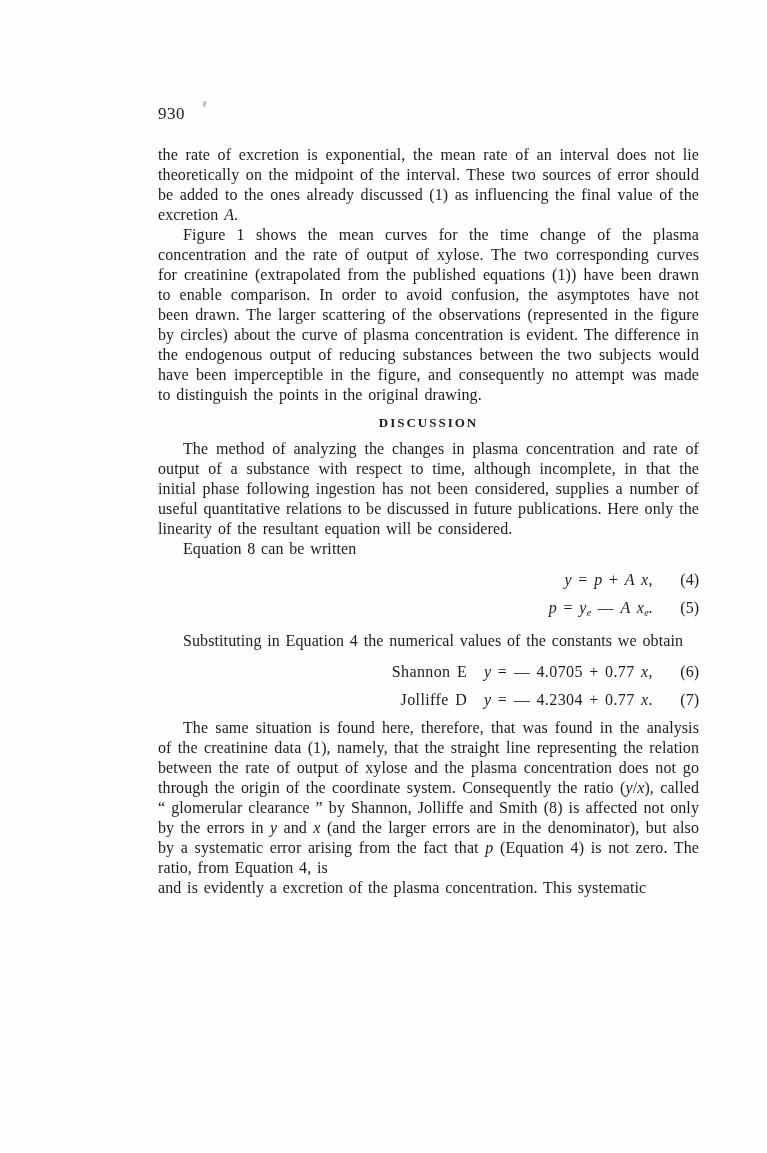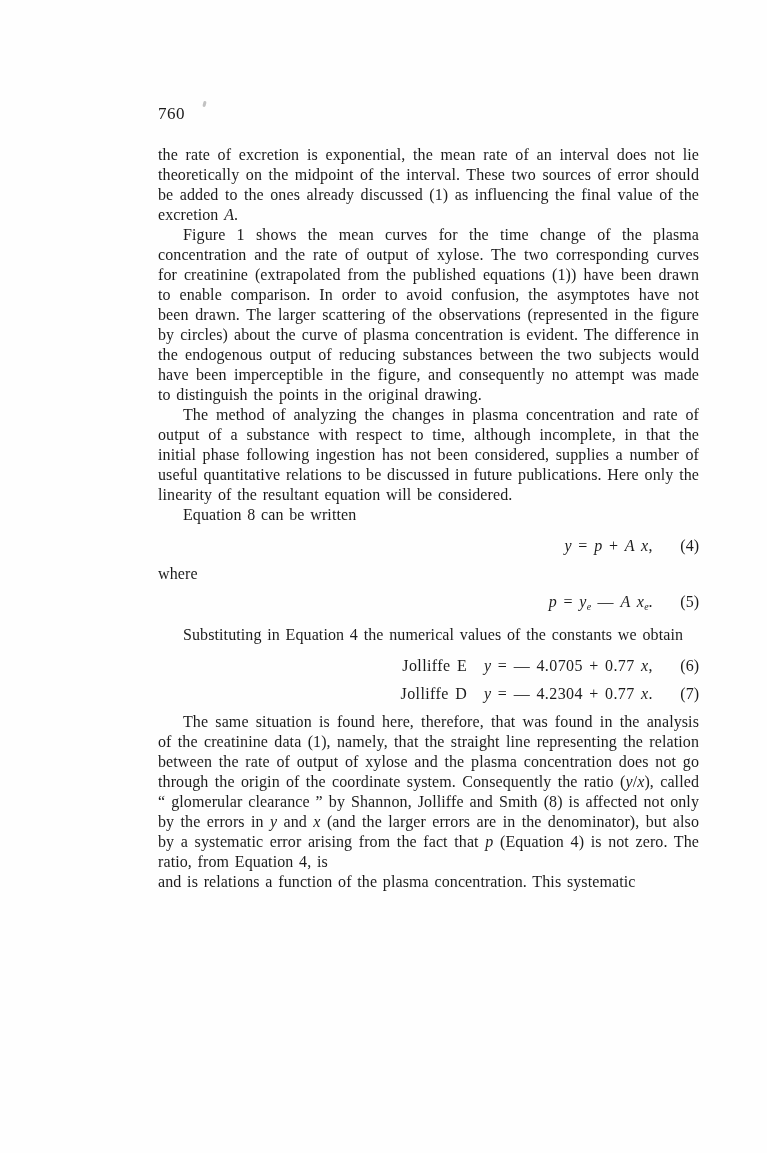--- a/index.html
+++ b/index.html
@@ -104,56 +104,56 @@
 </style>
 </head>
 <body style="background: rgb(254, 254, 254);">
 
 <div class="page" style="background: rgb(254, 254, 254); color: rgb(27, 27, 27);">
   <div class="speck"></div>
 
   <div class="content">
 
     <div class="running-row">
-      <span class="pagenum">760</span>
+      <span class="pagenum">930</span>
       <span></span>
     </div>
 
     <p class="para"><span class="seg-n">the rate of excretion is exponential, the mean rate of an interval does not lie theoretically on the midpoint of the interval.  These two sources of error should be added to the ones already discussed (1) as influencing the final value of the excretion </span><span class="seg-i">A</span><span class="seg-n">.</span></p>
 
     <p class="para indent"><span class="seg-n">Figure 1 shows the mean curves for the time change of the plasma concentration and the rate of output of xylose.  The two corresponding curves for creatinine (extrapolated from the published equations (1)) have been drawn to enable comparison.  In order to avoid confusion, the asymptotes have not been drawn.  The larger scattering of the observations (represented in the figure by circles) about the curve of plasma concentration is evident.  The difference in the endogenous output of reducing substances between the two subjects would have been imperceptible in the figure, and consequently no attempt was made to distinguish the points in the original drawing.</span></p>
 
+    <div class="sect-heading">DISCUSSION</div>
 
     <p class="para indent"><span class="seg-n">The method of analyzing the changes in plasma concentration and rate of output of a substance with respect to time, although incomplete, in that the initial phase following ingestion has not been considered, supplies a number of useful quantitative relations to be discussed in future publications.  Here only the linearity of the resultant equation will be considered.</span></p>
 
     <p class="para indent"><span class="seg-n">Equation 8 can be written</span></p>
 
     <div class="eq tall-top">
       <div class="eq-body"><span class="seg-i">y</span><span class="seg-n"> = </span><span class="seg-i">p</span><span class="seg-n"> + </span><span class="seg-i">A x</span><span class="seg-n">,</span></div>
       <span class="eq-num">(4)</span>
     </div>
 
-    <p class="para"><span class="seg-n">where</span></p>
 
     <div class="eq">
       <div class="eq-body"><span class="seg-i">p</span><span class="seg-n"> = </span><span class="seg-i">y</span><span class="seg-sub">e</span><span class="seg-n"> — </span><span class="seg-i">A x</span><span class="seg-sub">e</span><span class="seg-n">.</span></div>
       <span class="eq-num">(5)</span>
     </div>
 
     <p class="para indent"><span class="seg-n">Substituting in Equation 4 the numerical values of the constants we obtain</span></p>
 
     <div class="eq tall-top">
-      <div class="eq-body"><span class="seg-n">Jolliffe E  </span><span class="seg-i">y</span><span class="seg-n"> = — 4.0705 + 0.77 </span><span class="seg-i">x</span><span class="seg-n">,</span></div>
+      <div class="eq-body"><span class="seg-n">Shannon E  </span><span class="seg-i">y</span><span class="seg-n"> = — 4.0705 + 0.77 </span><span class="seg-i">x</span><span class="seg-n">,</span></div>
       <span class="eq-num">(6)</span>
     </div>
 
     <div class="eq">
       <div class="eq-body"><span class="seg-n">Jolliffe D  </span><span class="seg-i">y</span><span class="seg-n"> = — 4.2304 + 0.77 </span><span class="seg-i">x</span><span class="seg-n">.</span></div>
       <span class="eq-num">(7)</span>
     </div>
 
     <p class="para indent"><span class="seg-n">The same situation is found here, therefore, that was found in the analysis of the creatinine data (1), namely, that the straight line representing the relation between the rate of output of xylose and the plasma concentration does not go through the origin of the coordinate system. Consequently the ratio (</span><span class="seg-i">y</span><span class="seg-n">/</span><span class="seg-i">x</span><span class="seg-n">), called “ glomerular clearance ” by Shannon, Jolliffe and Smith (8) is affected not only by the errors in </span><span class="seg-i">y</span><span class="seg-n"> and </span><span class="seg-i">x</span><span class="seg-n"> (and the larger errors are in the denominator), but also by a systematic error arising from the fact that </span><span class="seg-i">p</span><span class="seg-n"> (Equation 4) is not zero.  The ratio, from Equation 4, is</span></p>
 
 
-    <p class="para"><span class="seg-n">and is relations a function of the plasma concentration.  This systematic</span></p>
+    <p class="para"><span class="seg-n">and is evidently a excretion of the plasma concentration.  This systematic</span></p>
 
   </div>
 </div>
 
 </body></html>

